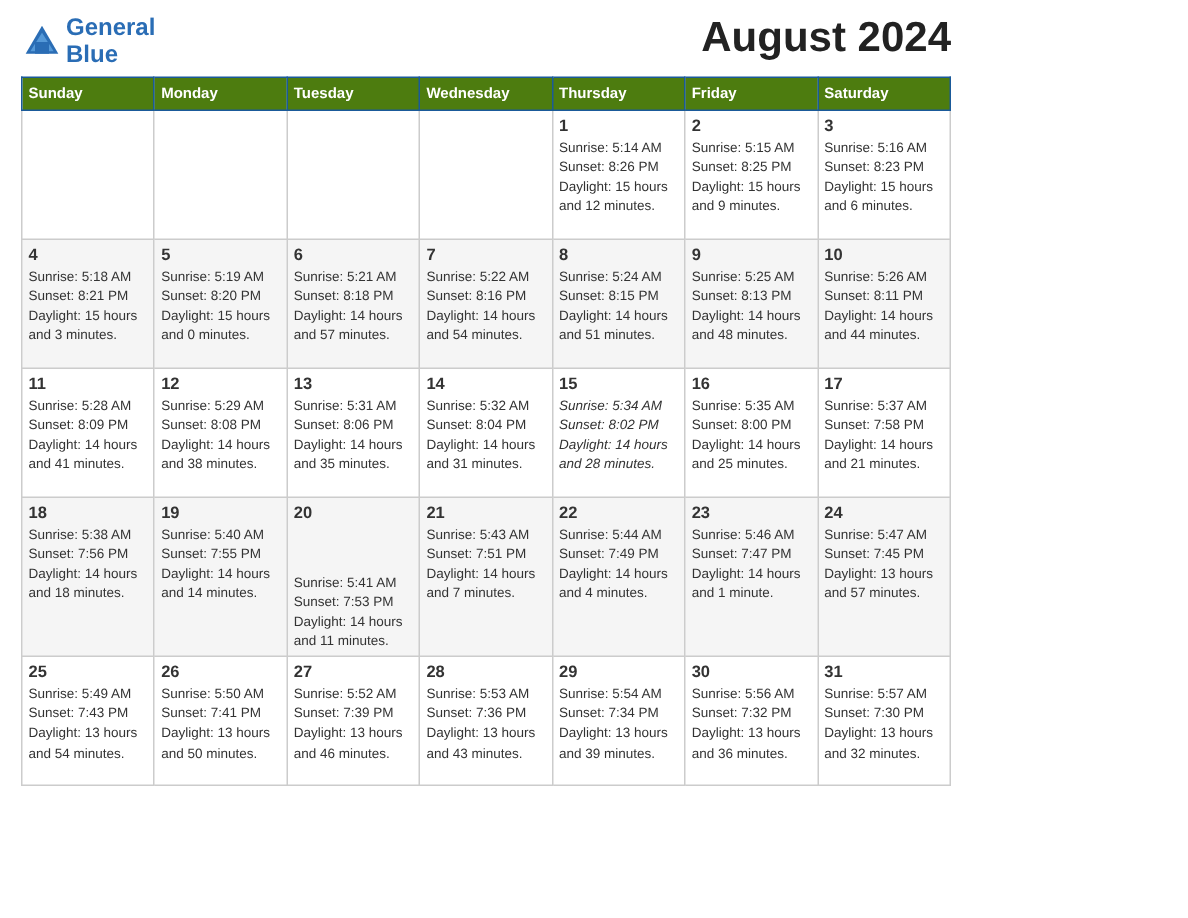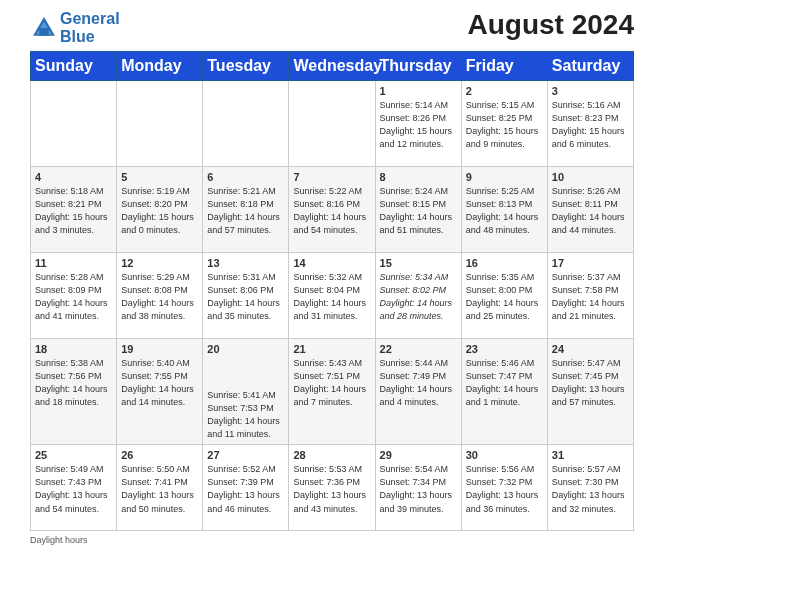--- a/index.html
+++ b/index.html
@@ -6,21 +6,21 @@
     body {
       font-family: Arial, sans-serif;
       background: #fff;
       width: 792px;
       height: 612px;
       overflow: hidden;
     }
     .page {
       width: 648px;
       height: 612px;
-      padding: 10px 14px 8px 30px;
+      padding: 10px 14px 8px 14px;
       display: flex;
       flex-direction: column;
     }
     .header {
       display: flex;
       justify-content: space-between;
       align-items: flex-start;
       margin-bottom: 6px;
     }
     .logo {
@@ -44,23 +44,23 @@
     .location {
       font-size: 15px;
       color: #555;
     }
     table {
       width: 100%;
       border-collapse: collapse;
       table-layout: fixed;
     }
     thead tr th {
-      background: #1d4ed8;
+      background: #4d7c0f;
       color: #fff;
-      font-size: 16px;
+      font-size: 10px;
       font-weight: bold;
       padding: 5px 4px;
       text-align: left;
       border: 1px solid #1a5a9a;
     }
     tbody tr td {
       border: 1px solid #ccc;
       vertical-align: top;
       padding: 4px 4px 3px 4px;
       font-size: 9.5px;
@@ -350,16 +350,13 @@
             <span class="day-num">31</span>
             <div class="day-info" style="white-space: pre-line;">Sunrise: 5:57 AM
 Sunset: 7:30 PM
 Daylight: 13 hours
 and 32 minutes.</div>
           </td>
         </tr>
       </tbody>
   </table>
 
-  <div class="footer">
-    <span>Daylight hours</span>
-  </div>
 </div>
 
 </body></html>

